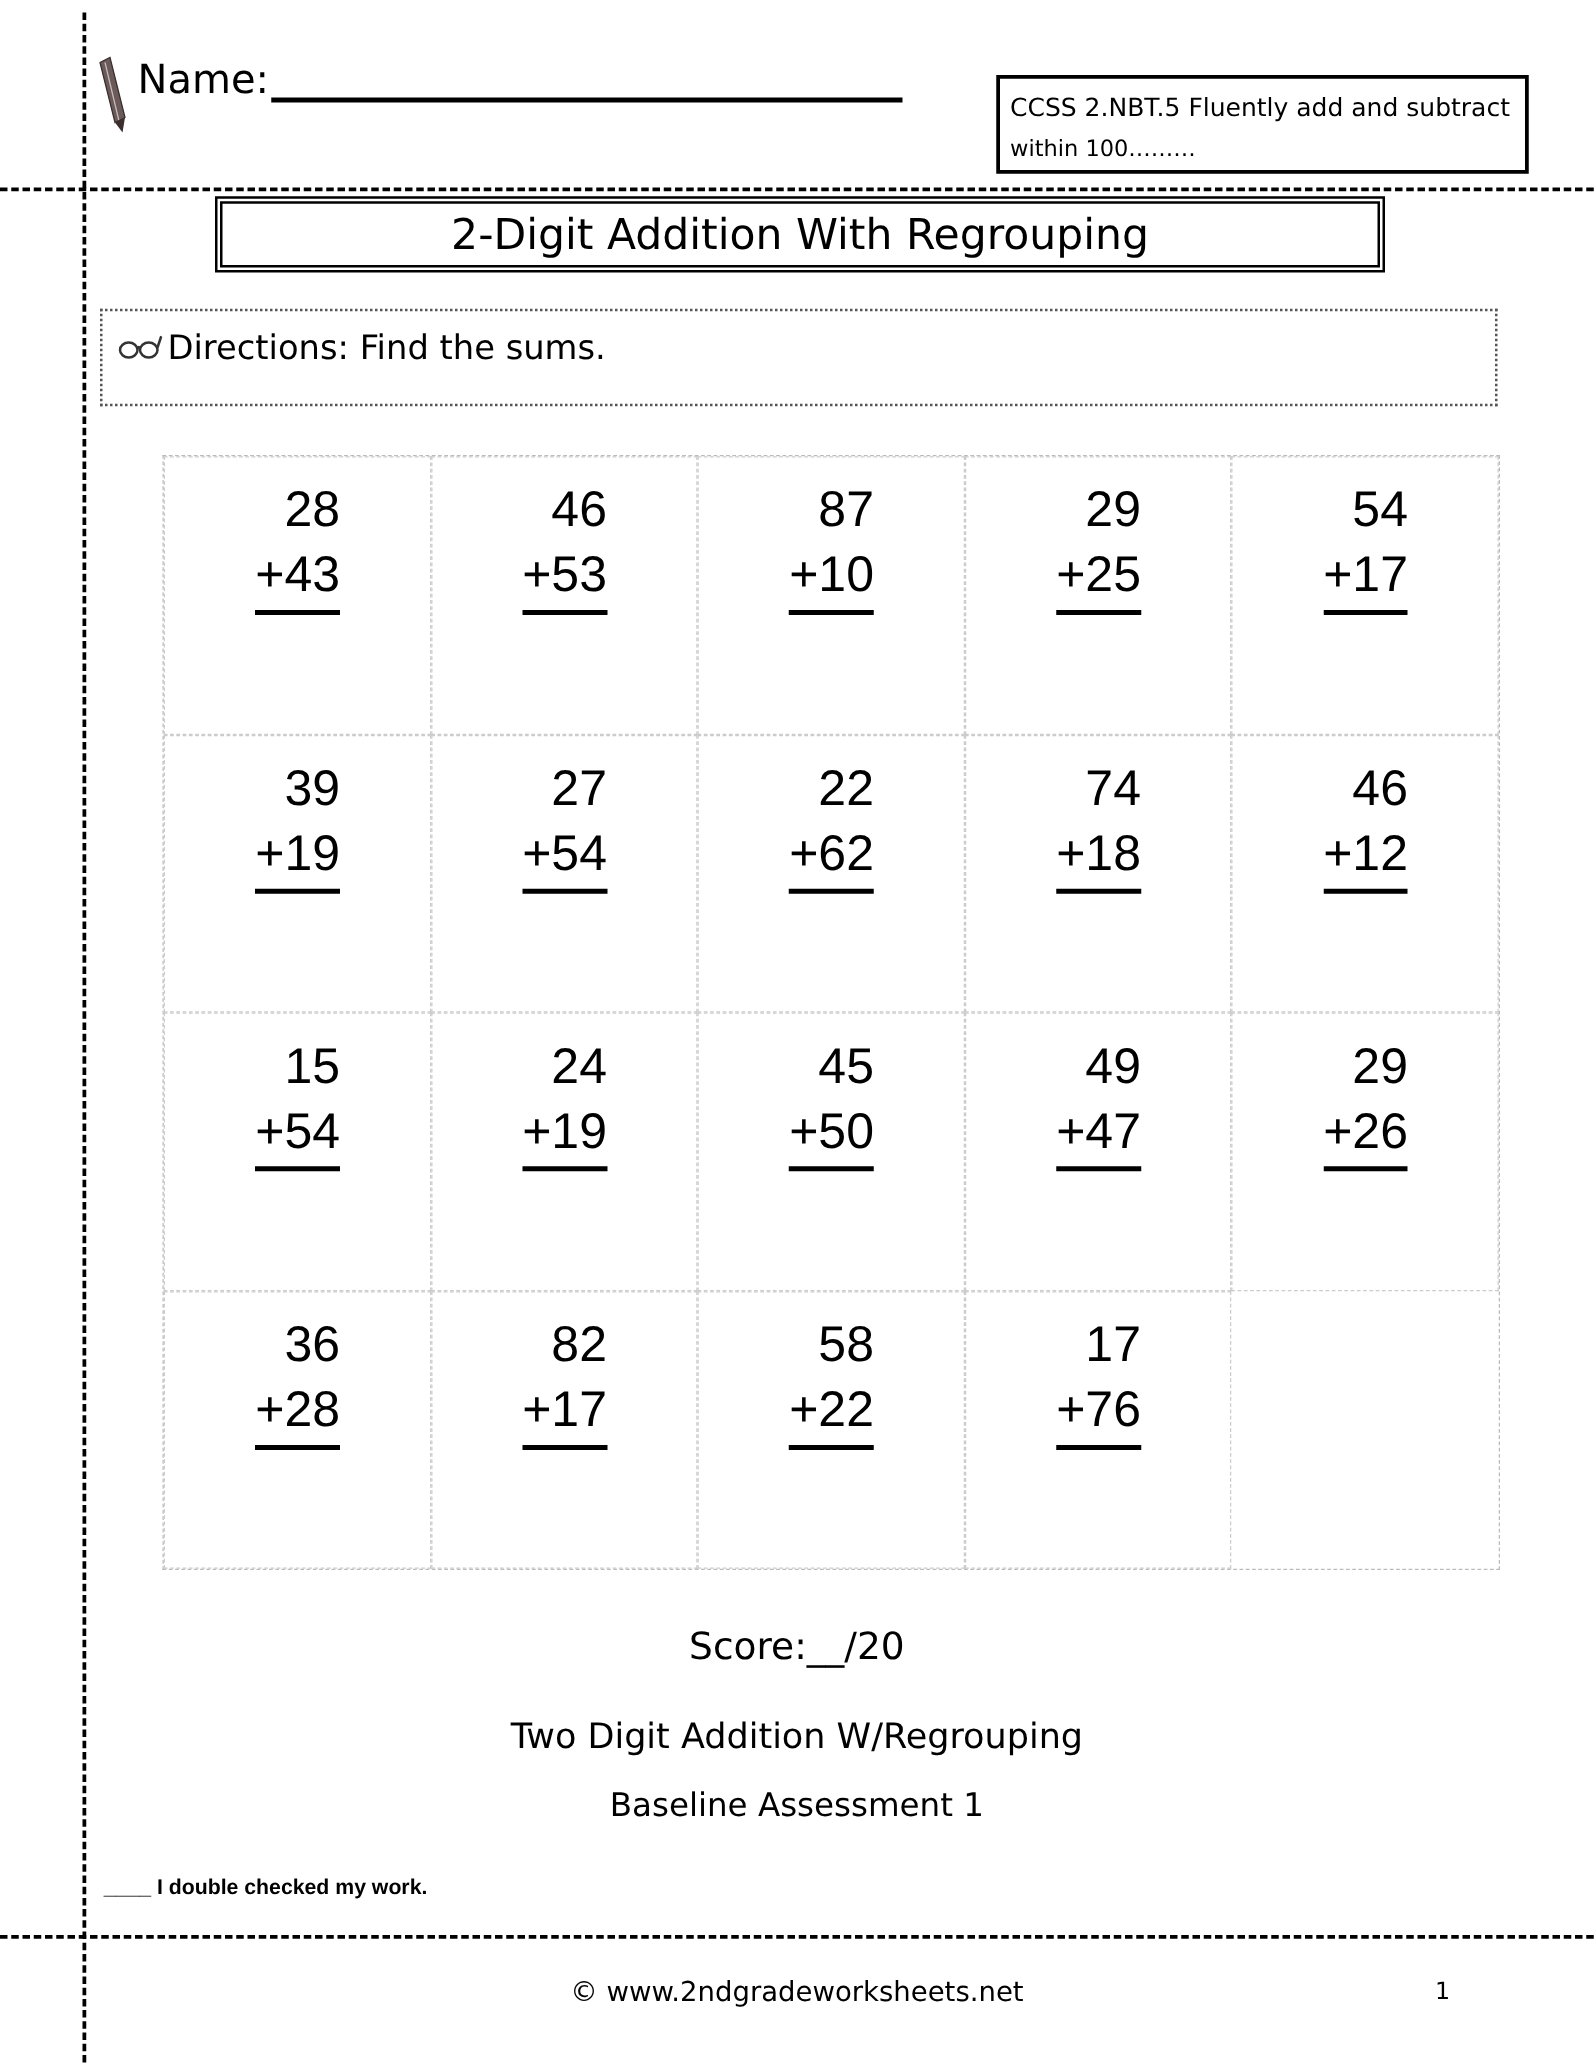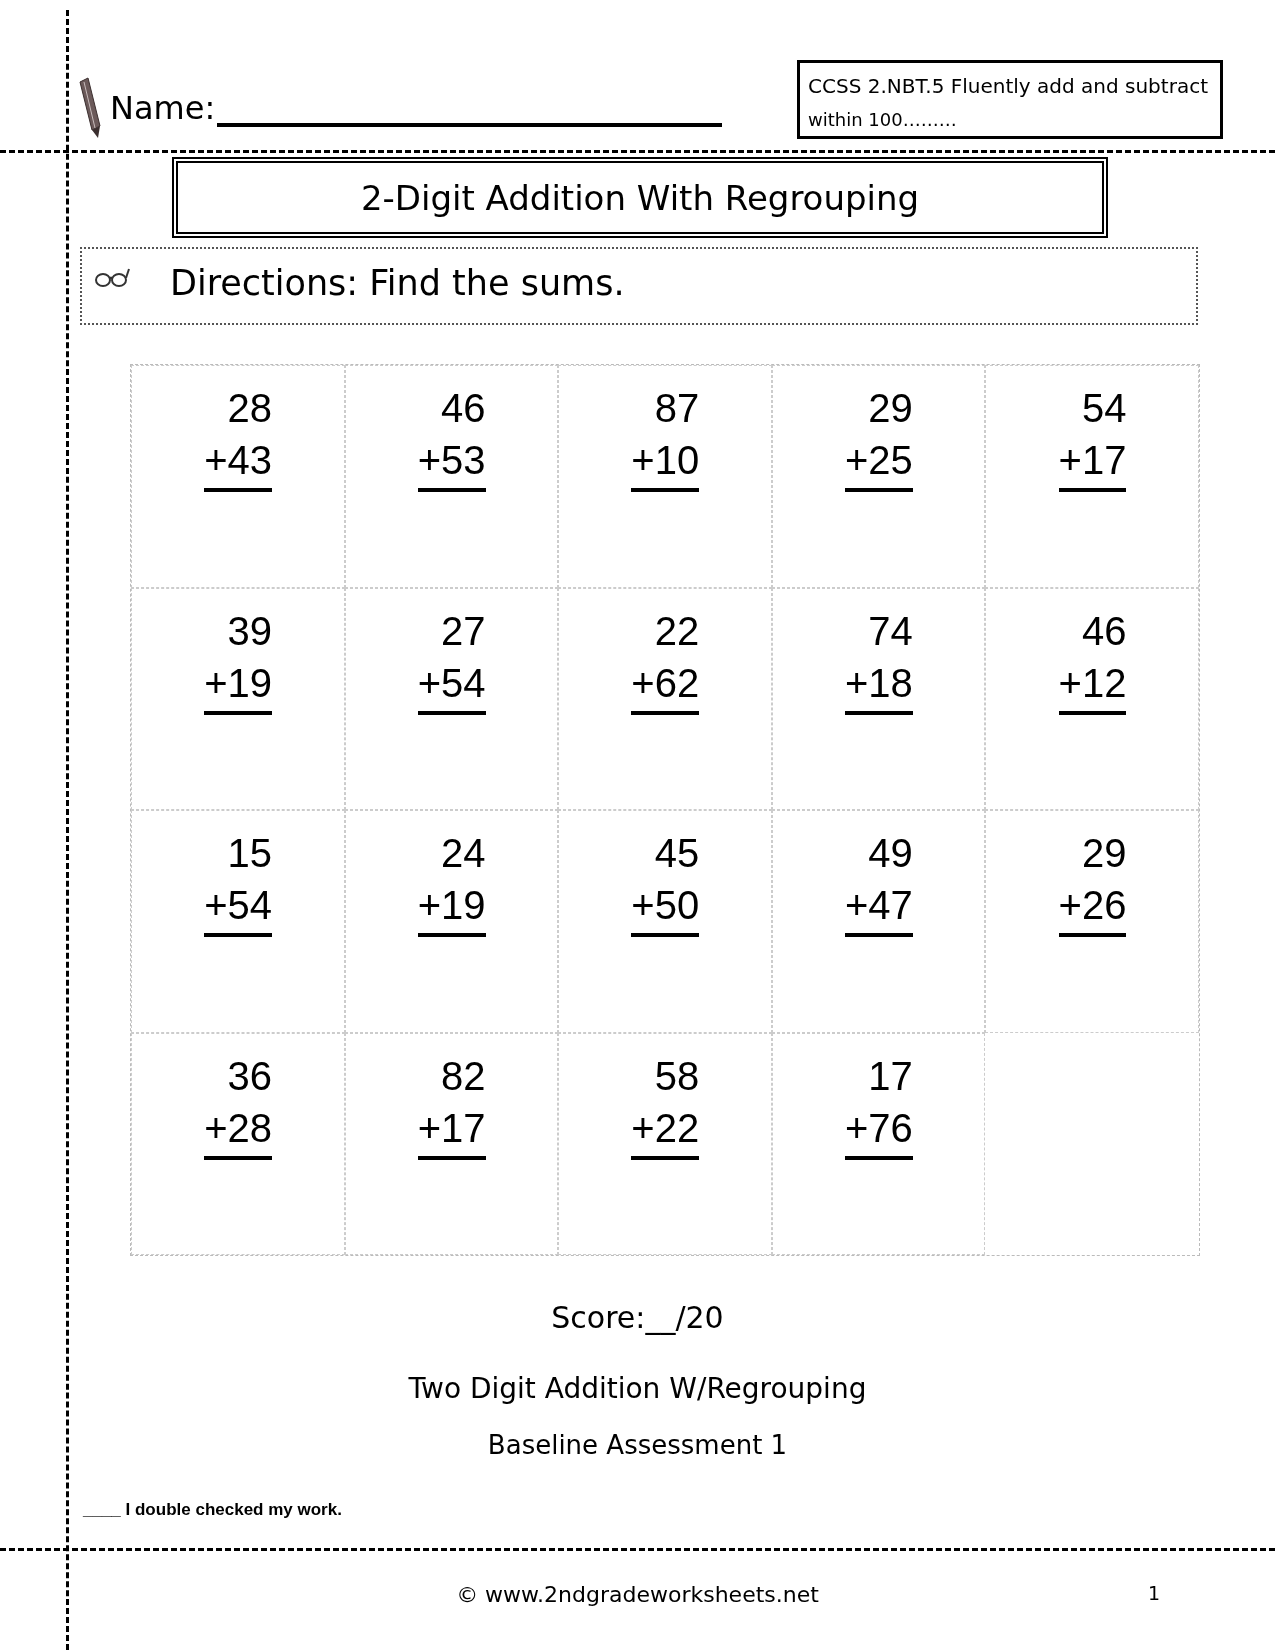--- a/index.html
+++ b/index.html
@@ -1,26 +1,26 @@
 <!DOCTYPE html>
 <html><head>
 <meta charset="utf-8">
 <style>
   html, body { margin:0; padding:0; background:#fff; }
   body { width:1275px; height:1650px; position:relative; overflow:hidden; font-family:"DejaVu Sans", sans-serif; color:#000; }
   .vline { position:absolute; left:66px; top:10px; bottom:0; width:0; border-left:3px dashed #000; }
   .hline { position:absolute; left:0; right:0; height:0; border-top:3px dashed #000; }
-  .name-row { position:absolute; left:78px; top:76px; display:flex; align-items:center; }
+  .name-row { position:absolute; left:78px; top:44px; display:flex; align-items:flex-start; }
   .pencil { width:26px; height:64px; margin-right:6px; }
   .name-label { font-size:32px; line-height:38px; }
   .name-line { width:505px; border-bottom:4px solid #000; margin-left:2px; height:34px; }
   .ccss-box { position:absolute; left:797px; top:60px; width:426px; height:79px; border:3px solid #000; box-sizing:border-box; padding:6px 8px; font-size:20px; line-height:34px; }
   .ccss-box .l2 { font-size:18px; }
-  .title-box { position:absolute; left:172px; top:157px; width:936px; height:81px; border:3px double #000; border-width:6px; border-style:double; box-sizing:border-box; display:flex; align-items:center; justify-content:center; font-size:34px; }
-  .dir-box { position:absolute; left:80px; top:247px; width:1118px; height:78px; border:2px dotted #555; box-sizing:border-box; padding:14px 12px; font-size:35px; display:flex; align-items:flex-start;gap:36px; }
+  .title-box { position:absolute; left:172px; top:157px; width:936px; height:61px; border:3px double #000; border-width:6px; border-style:double; box-sizing:border-box; display:flex; align-items:center; justify-content:center; font-size:34px; }
+  .dir-box { position:absolute; left:80px; top:247px; width:1118px; height:78px; border:2px dotted #555; box-sizing:border-box; padding:14px 12px; font-size:27px; display:flex; align-items:flex-start; }
   .glasses { width:36px; height:22px; margin-right:4px; margin-top:4px; }
   .grid { position:absolute; left:130px; top:364px; width:1070px; height:892px; display:grid; grid-template-columns:repeat(5, 1fr); grid-template-rows:repeat(4, 1fr); border:1px dashed #bbb; box-sizing:border-box; }
   .cell { border:1px dashed #ccc; position:relative; }
   .prob { position:absolute; left:70px; top:4px; width:70px; text-align:right; font-size:40px; line-height:52px; font-family:"Liberation Sans", sans-serif;margin-top:12px; }
   .prob .add { border-bottom:4px solid #000; display:inline-block; padding-bottom:2px; }
   .score { position:absolute; left:0; right:0; top:1300px; text-align:center; font-size:30px; }
   .sub1 { position:absolute; left:0; right:0; top:1372px; text-align:center; font-size:28px; }
   .sub2 { position:absolute; left:0; right:0; top:1430px; text-align:center; font-size:26px; }
   .check { position:absolute; left:83px; top:1500px; font-size:17px; font-family:"Liberation Sans Narrow","Liberation Sans", sans-serif;font-weight:bold; }
   .footer-url { position:absolute; left:0; right:0; top:1582px; text-align:center; font-size:22px; }

